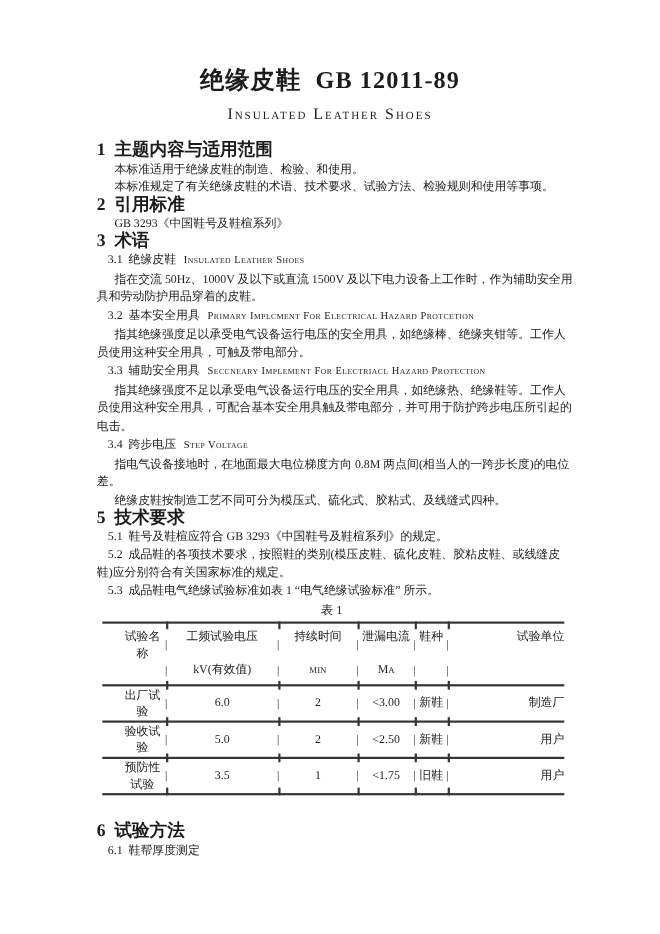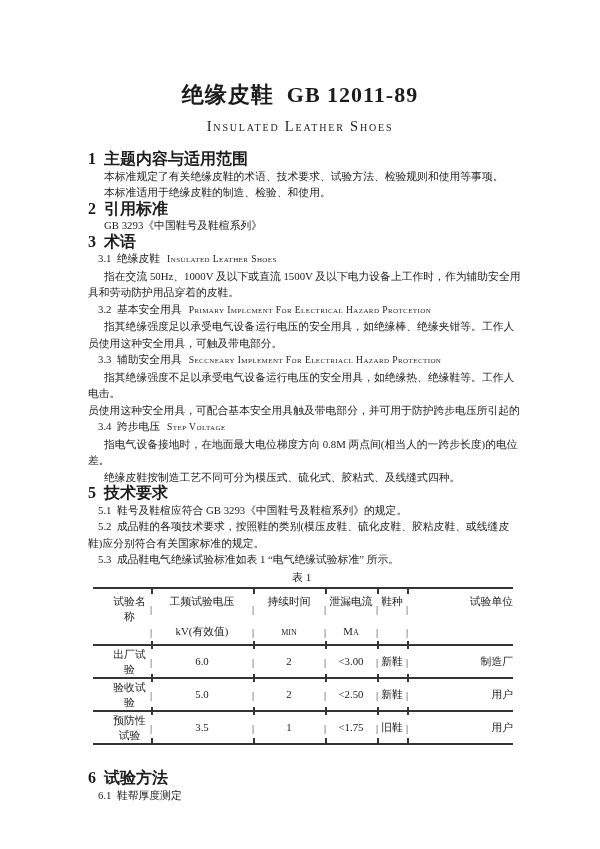--- a/index.html
+++ b/index.html
@@ -4,21 +4,21 @@
 <style>
   html,body{margin:0;padding:0;background:#ffffff;}
   body{
     width:600px;height:849px;overflow:hidden;
     font-family:"Liberation Serif","DejaVu Serif",serif;
     color:#1c1c1c;
     -webkit-font-smoothing:antialiased;
   }
   .page{position:relative;width:600px;height:849px;background:#ffffff;}
   .title{
-    padding-top:80px;text-align:center;
+    padding-top:58px;text-align:center;
     font-size:22px;font-weight:bold;letter-spacing:1px;white-space:pre;
   }
   .subtitle{
     margin-top:8px;text-align:center;
     font-size:14.5px;font-variant:small-caps;letter-spacing:1.8px;
     white-space:pre;
   }
   .content{margin:16px 85px 0 88px;font-size:10.8px;}
   .line{line-height:16.5px;white-space:pre;}
   .h{font-weight:bold;font-size:16px;}
@@ -49,40 +49,40 @@
 <body>
 
 <div class="page">
 
   <div class="title">绝缘皮鞋  GB 12011-89</div>
   <div class="subtitle">Insulated Leather Shoes</div>
 
   <div class="content">
 
     <div class="line h">1  主题内容与适用范围</div>
+    <div class="line ind">本标准适用于绝缘皮鞋的制造、检验、和使用。</div>
     <div class="line ind">本标准规定了有关绝缘皮鞋的术语、技术要求、试验方法、检验规则和使用等事项。</div>
-    <div class="line ind">本标准适用于绝缘皮鞋的制造、检验、和使用。</div>
 
     <div class="line h">2  引用标准</div>
     <div class="line ind">GB 3293《中国鞋号及鞋楦系列》</div>
 
     <div class="line h">3  术语</div>
 
     <div class="line sub"><span>3.1  绝缘皮鞋</span><span class="en">Insulated Leather Shoes</span></div>
     <div class="line ind">指在交流 50Hz、1000V 及以下或直流 1500V 及以下电力设备上工作时，作为辅助安全用</div>
     <div class="line">具和劳动防护用品穿着的皮鞋。</div>
 
     <div class="line sub"><span>3.2  基本安全用具</span><span class="en">Primary Implcment For Electrical Hazard Protcetion</span></div>
     <div class="line ind">指其绝缘强度足以承受电气设备运行电压的安全用具，如绝缘棒、绝缘夹钳等。工作人</div>
     <div class="line">员使用这种安全用具，可触及带电部分。</div>
 
     <div class="line sub"><span>3.3  辅助安全用具</span><span class="en">Seccneary Implement For Electriacl Hazard Protection</span></div>
     <div class="line ind">指其绝缘强度不足以承受电气设备运行电压的安全用具，如绝缘热、绝缘鞋等。工作人</div>
+    <div class="line">员使用这种安全用具，可配合基本安全用具触及带电部分，并可用于防护跨步电压所引起的</div>
     <div class="line">电击。</div>
-    <div class="line">员使用这种安全用具，可配合基本安全用具触及带电部分，并可用于防护跨步电压所引起的</div>
 
     <div class="line sub"><span>3.4  跨步电压</span><span class="en">Step Voltage</span></div>
     <div class="line ind">指电气设备接地时，在地面最大电位梯度方向 0.8M 两点间(相当人的一跨步长度)的电位</div>
     <div class="line">差。</div>
 
     <div class="line ind">绝缘皮鞋按制造工艺不同可分为模压式、硫化式、胶粘式、及线缝式四种。</div>
 
     <div class="line h">5  技术要求</div>
     <div class="line sub">5.1  鞋号及鞋楦应符合 GB 3293《中国鞋号及鞋楦系列》的规定。</div>
     <div class="line sub">5.2  成品鞋的各项技术要求，按照鞋的类别(模压皮鞋、硫化皮鞋、胶粘皮鞋、或线缝皮</div>

